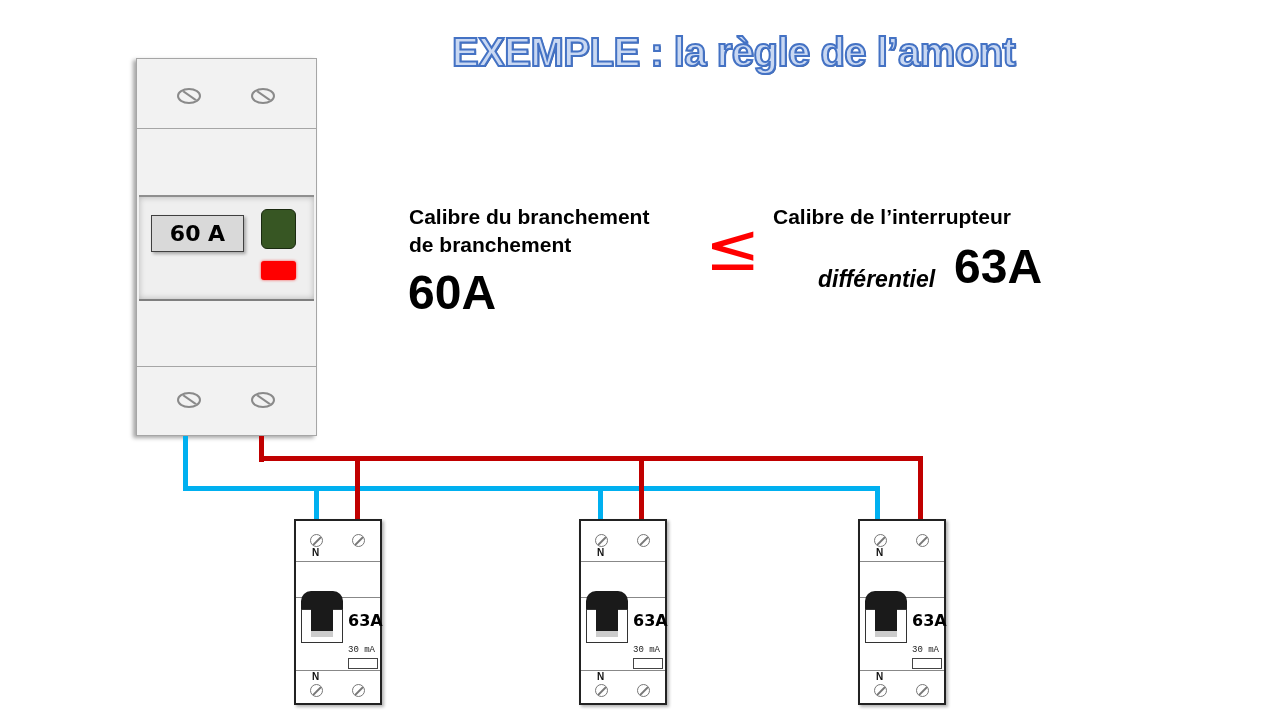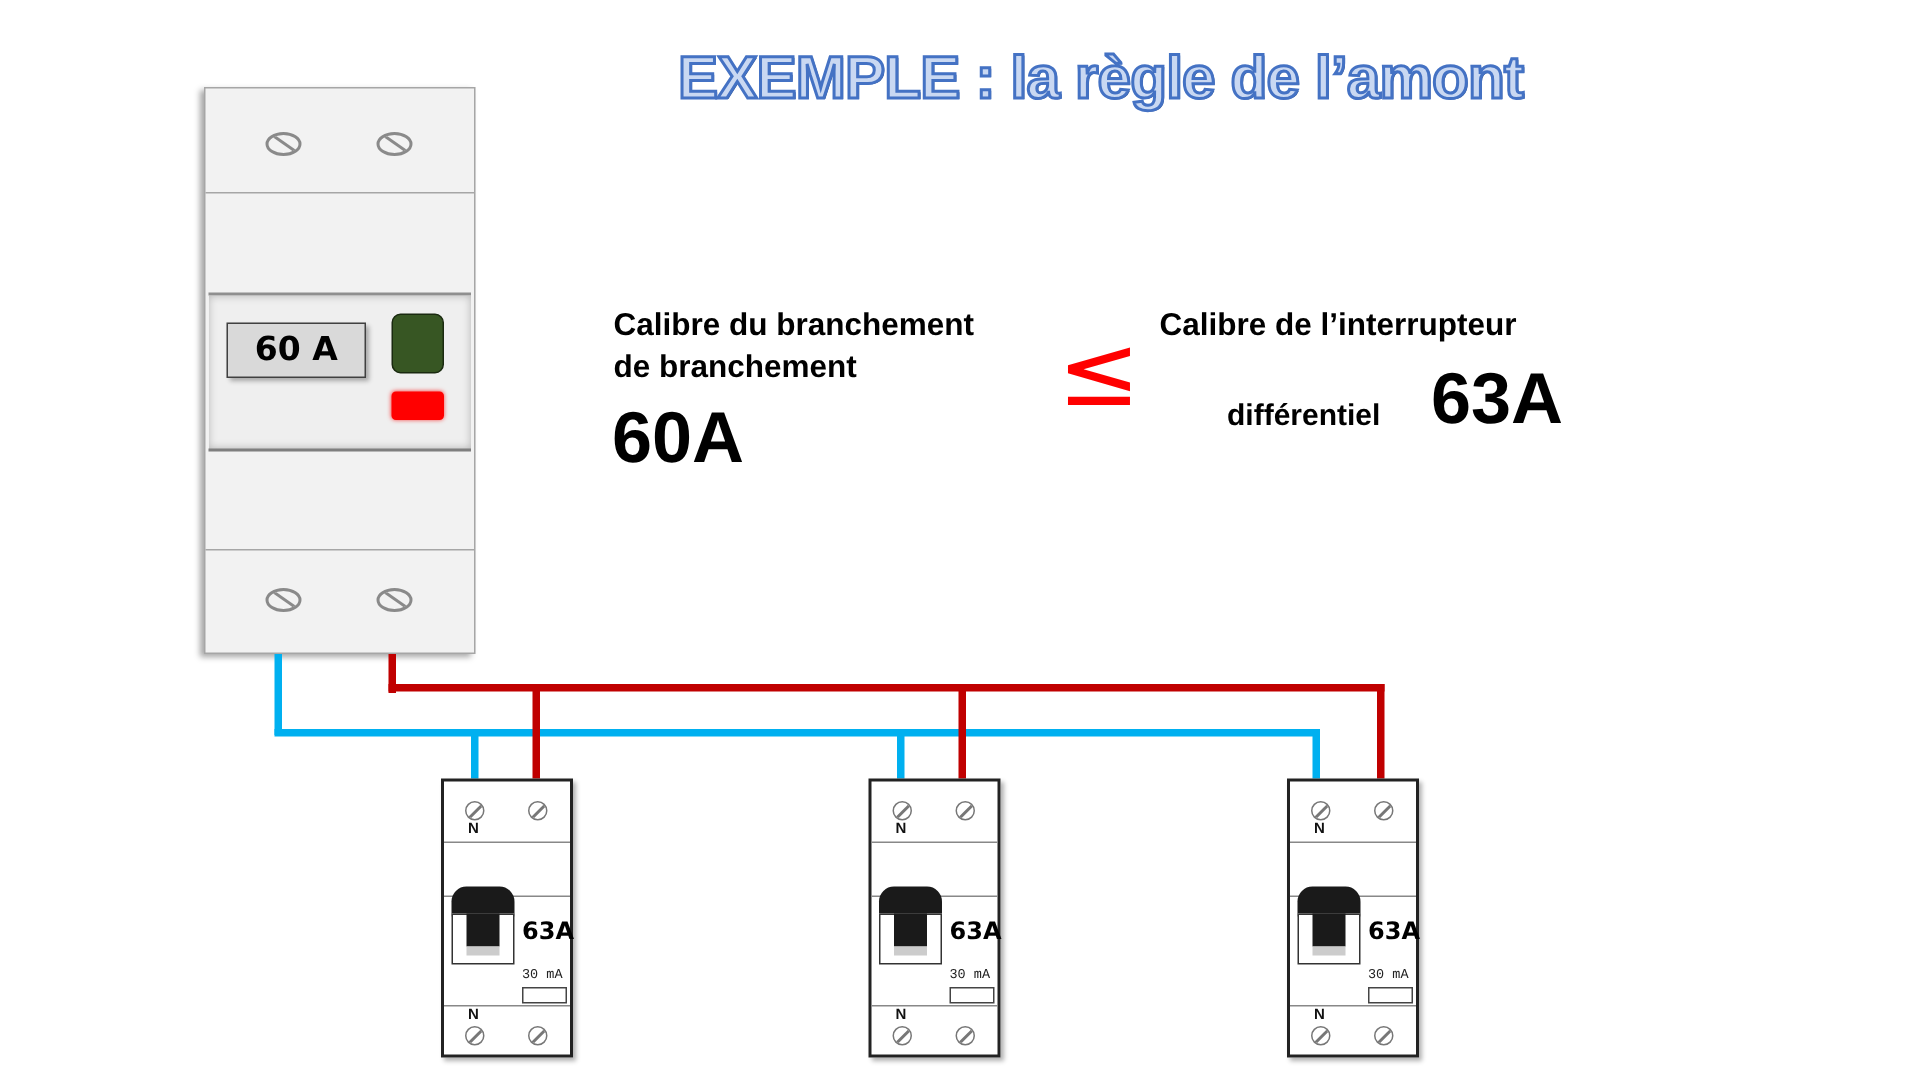--- a/index.html
+++ b/index.html
@@ -112,21 +112,21 @@
   <div class="screw-lg" style="left:114px;top:333px;"></div>
 </div>
 
 <div class="lbl lbl-sm" style="left:409px;top:203px;">Calibre du branchement</div>
 <div class="lbl lbl-sm" style="left:409px;top:231px;">de branchement</div>
 <div class="lbl lbl-big" style="left:408px;top:268px;">60A</div>
 
 <div class="leq">≤</div>
 
 <div class="lbl lbl-sm" style="left:773px;top:203px;">Calibre de l’interrupteur</div>
-<div class="lbl" style="left:818px;top:266px;font-size:20px;">différentiel</div>
+<div class="lbl" style="left:818px;top:266px;font-size:23px;font-style:italic;">différentiel</div>
 <div class="lbl lbl-big" style="left:954px;top:242px;">63A</div>
 
 <div class="wire blue" style="left:183px;top:436px;width:5px;height:54px;"></div>
 <div class="wire blue" style="left:183px;top:486px;width:697px;height:5px;"></div>
 <div class="wire blue" style="left:314px;top:486px;width:5px;height:34px;"></div>
 <div class="wire blue" style="left:598px;top:486px;width:5px;height:34px;"></div>
 <div class="wire blue" style="left:875px;top:486px;width:5px;height:34px;"></div>
 
 <div class="wire red" style="left:259px;top:436px;width:5px;height:26px;"></div>
 <div class="wire red" style="left:259px;top:456px;width:664px;height:5px;"></div>

